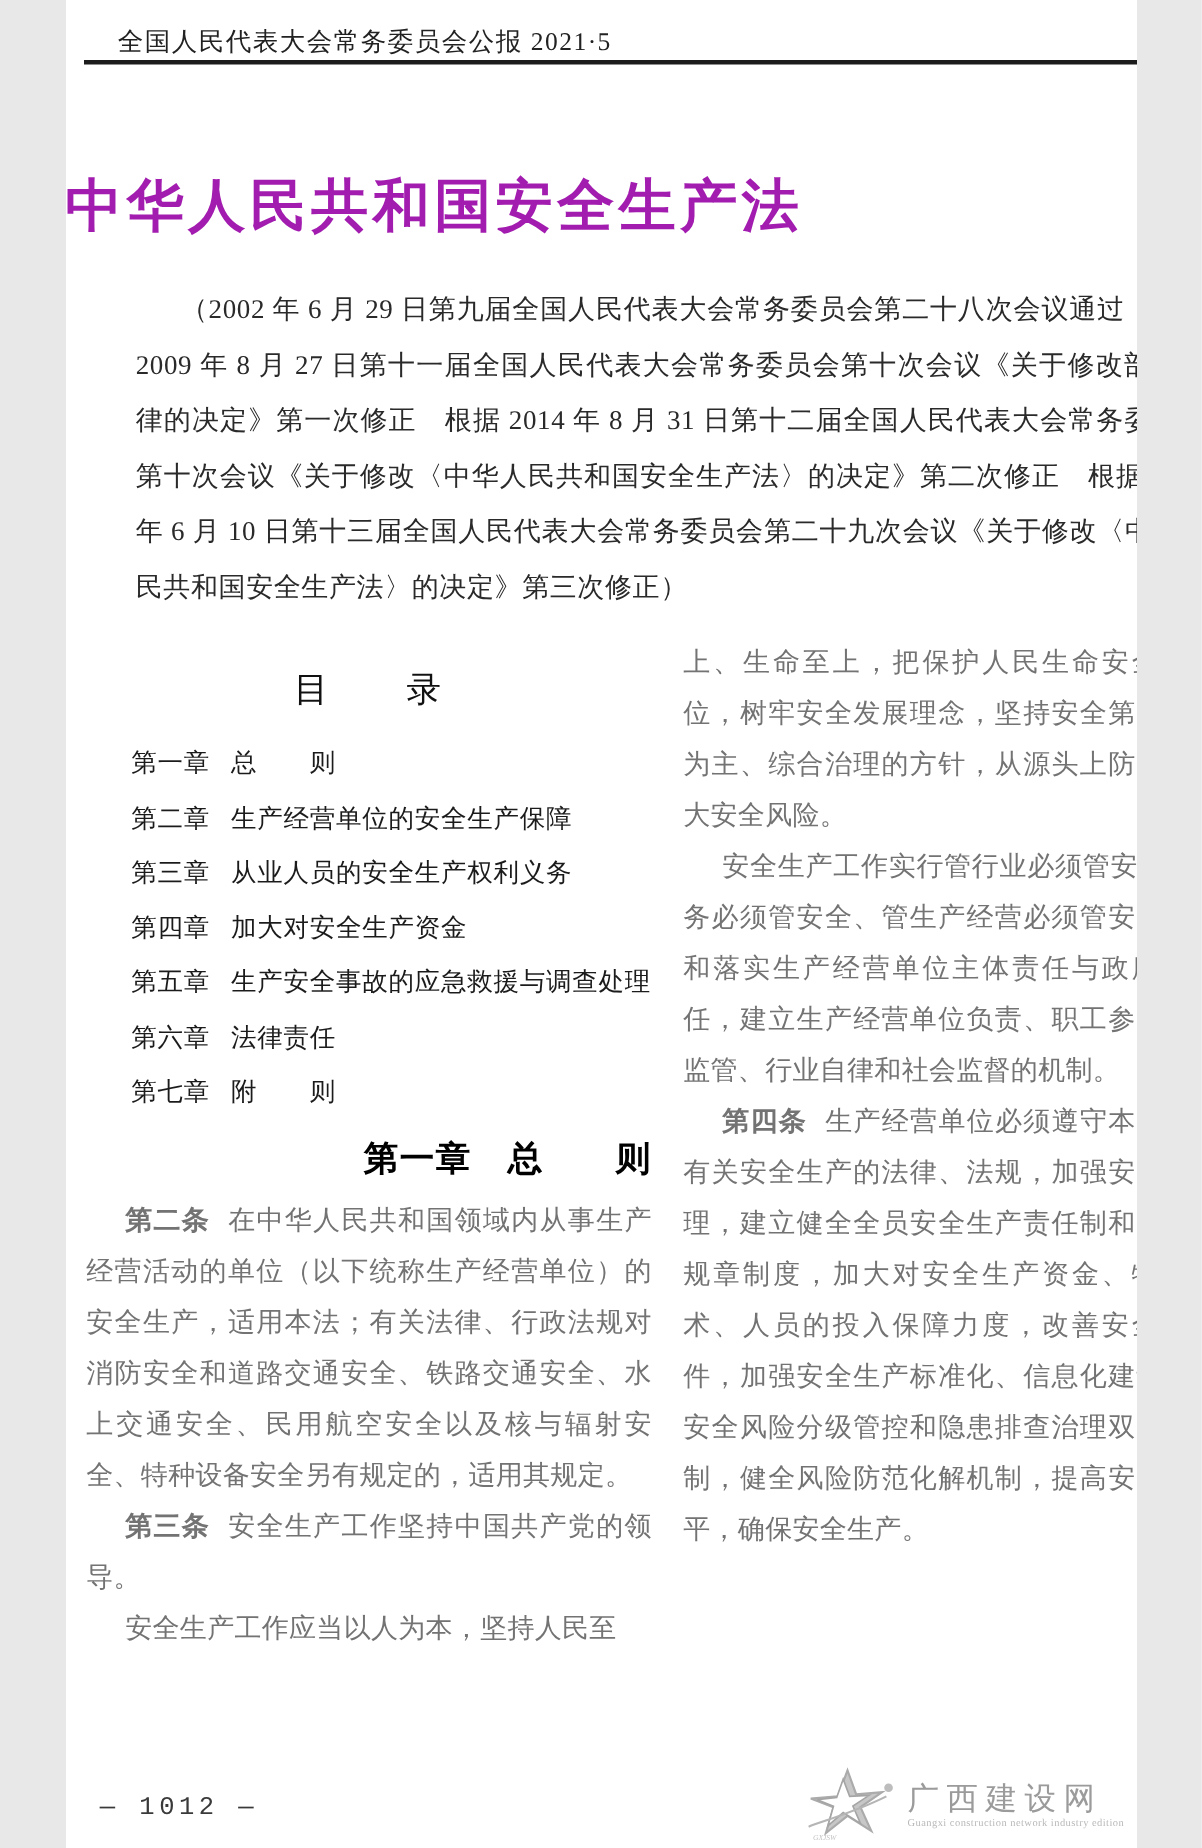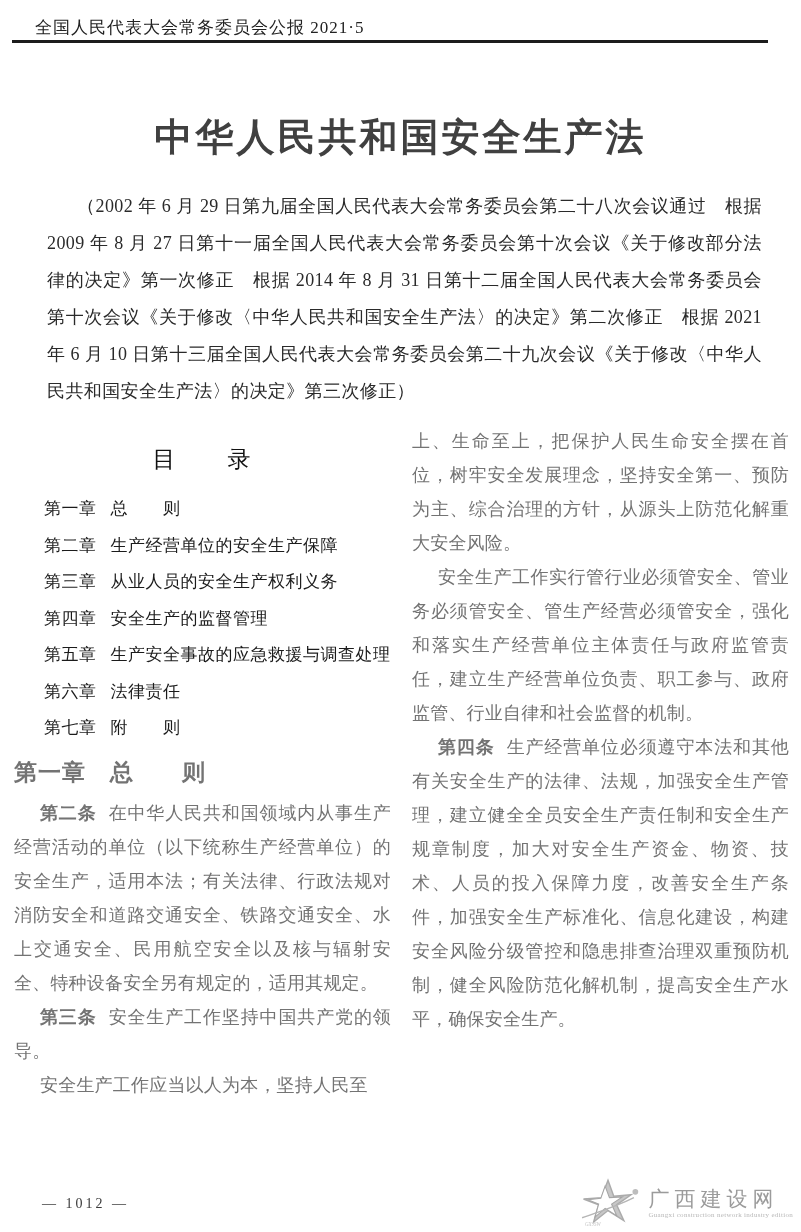--- a/index.html
+++ b/index.html
@@ -1,19 +1,19 @@
 <!DOCTYPE html>
 <html><head>
 <meta charset="utf-8">
 <style>
   * { margin: 0; padding: 0; box-sizing: border-box; }
   html, body { background: #e8e8e8; }
   .page {
     position: relative;
-    width: 801px;
+    width: 714px;
     height: 1232px;
     margin: 0 auto;
     background: #ffffff;
     font-family: "Liberation Serif", serif;
     color: #1b1b1b;
     overflow: hidden;
   }
   
   .gazette-header {
     position: absolute;
@@ -26,25 +26,24 @@
     position: absolute;
     top: 40px; left: 12px;
     width: 756px; height: 2.5px;
     background: #1c1c1c;
   }
   
   .law-title {
     position: absolute;
     top: 112px; left: 0;
     width: 100%;
-    text-align: center;
     font-size: 38px;
     font-weight: bold;
     letter-spacing: 3px;
-    color: #404040;
+    color: #a21caf;
   }
   
   .preamble {
     position: absolute;
     top: 188px; left: 47px;
     width: 715px;
     font-size: 18px;
     line-height: 37px;
     text-align: justify;
     text-indent: 30px;
@@ -70,27 +69,27 @@
     display: flex;
     line-height: 36.5px;
     font-size: 17px;
     letter-spacing: 0.5px;
     white-space: nowrap;
   }
   .toc-ch { margin-right: 14px; flex-shrink: 0; }
 
   .chapter-heading {
     margin-top: 8px;
-    text-align: left;
+    text-align: right;
     font-family: "Liberation Sans", sans-serif;
     font-weight: bold;
     font-size: 23px;
     letter-spacing: 1px;
     line-height: 34px;
-    color: #737373;
+    color: #000000;
   }
   .article { margin-top: 7px; }
   .article p {
     font-size: 18px;
     line-height: 34px;
     text-align: justify;
     text-indent: 26px;
     letter-spacing: 0.2px;
     color: #737373;
   }
@@ -98,24 +97,25 @@
   .art-label {
     font-family: "Liberation Sans", sans-serif;
     font-weight: bold;
     margin-right: 12px;
   }
   .art-label:empty { display: none; }
 
   
   .page-number {
     position: absolute;
-    left: 42px; top: 1196px;
-    font-size: 14px;
+    left: 23px; top: 1196px;
+    font-size: 17px;
     letter-spacing: 3px;
     color: #3a3a3a;
+    font-family: Liberation Mono, monospace;
   }
   .site-logo {
     position: absolute;
     right: 8px; top: 1176px;
     display: flex;
     align-items: center;
   }
   .logo-star { width: 72px; height: 54px; }
   .logo-textblock { margin-left: 4px; }
   .logo-text {
@@ -154,21 +154,21 @@
       <div class="toc-item">
         <span class="toc-ch">第二章</span>
         <span class="toc-ti">生产经营单位的安全生产保障</span>
       </div>
       <div class="toc-item">
         <span class="toc-ch">第三章</span>
         <span class="toc-ti">从业人员的安全生产权利义务</span>
       </div>
       <div class="toc-item">
         <span class="toc-ch">第四章</span>
-        <span class="toc-ti">安全生产的监督管理</span>
+        <span class="toc-ti">加大对安全生产资金</span>
       </div>
       <div class="toc-item">
         <span class="toc-ch">第五章</span>
         <span class="toc-ti">生产安全事故的应急救援与调查处理</span>
       </div>
       <div class="toc-item">
         <span class="toc-ch">第六章</span>
         <span class="toc-ti">法律责任</span>
       </div>
       <div class="toc-item">

